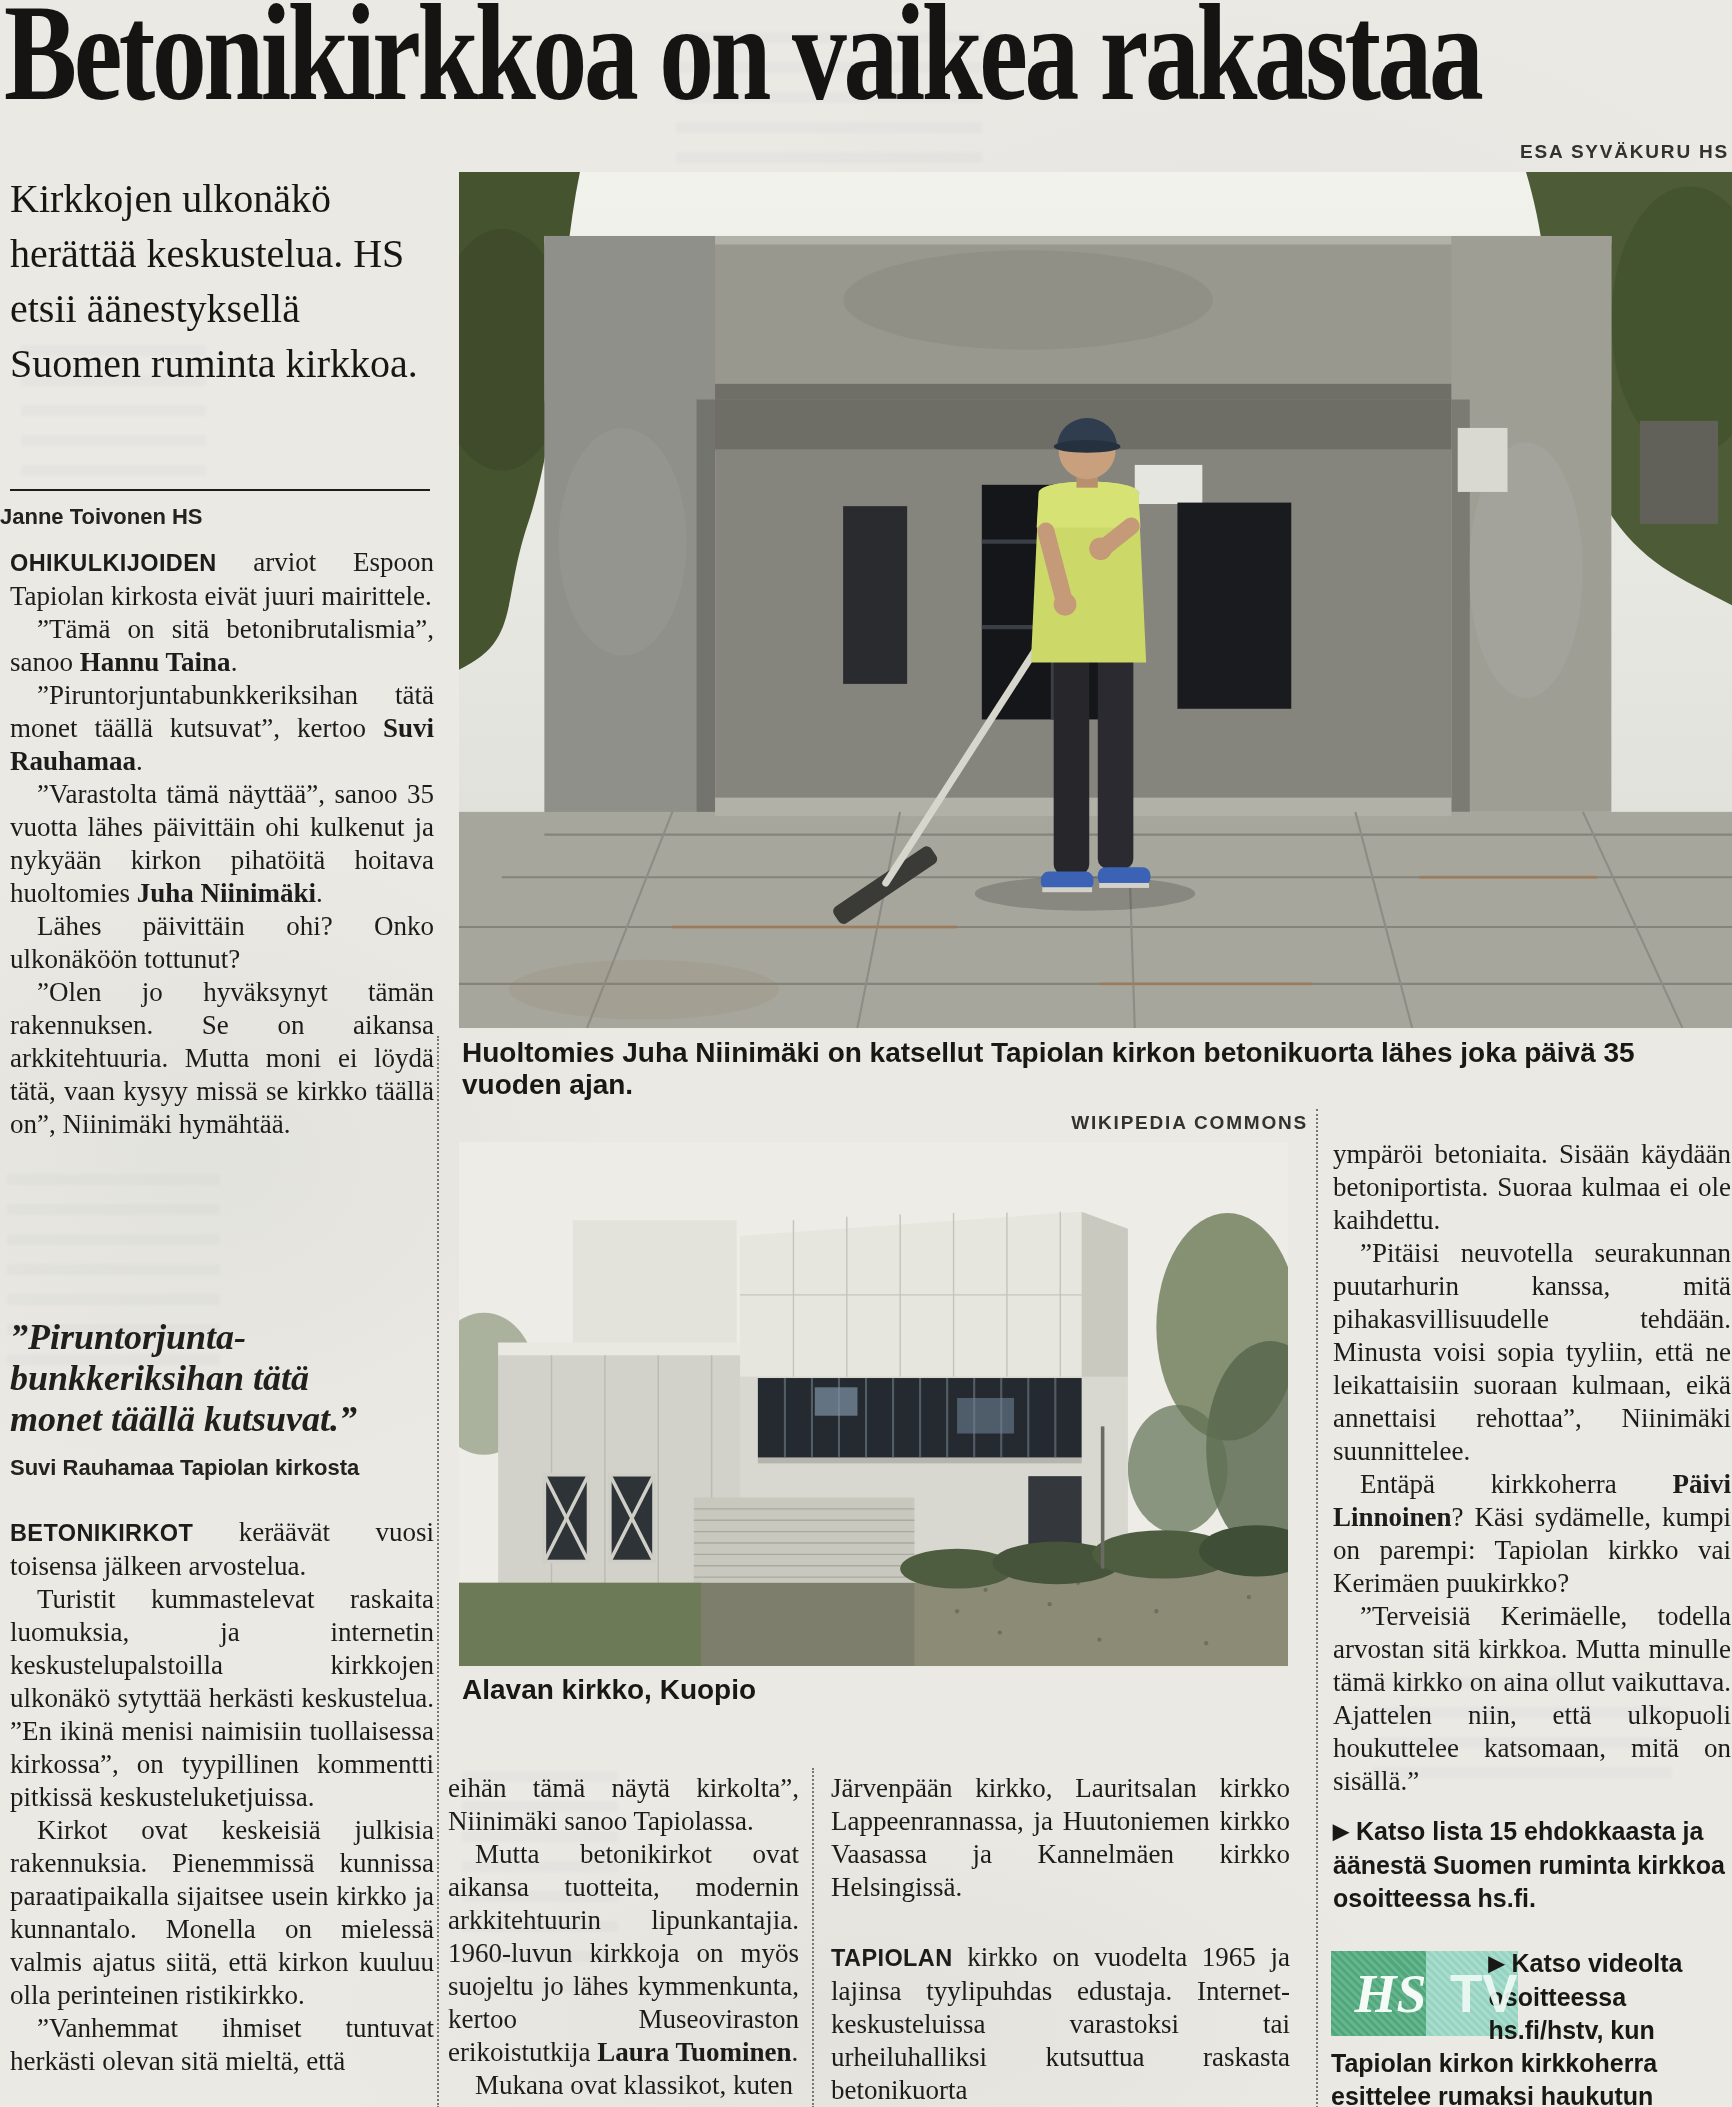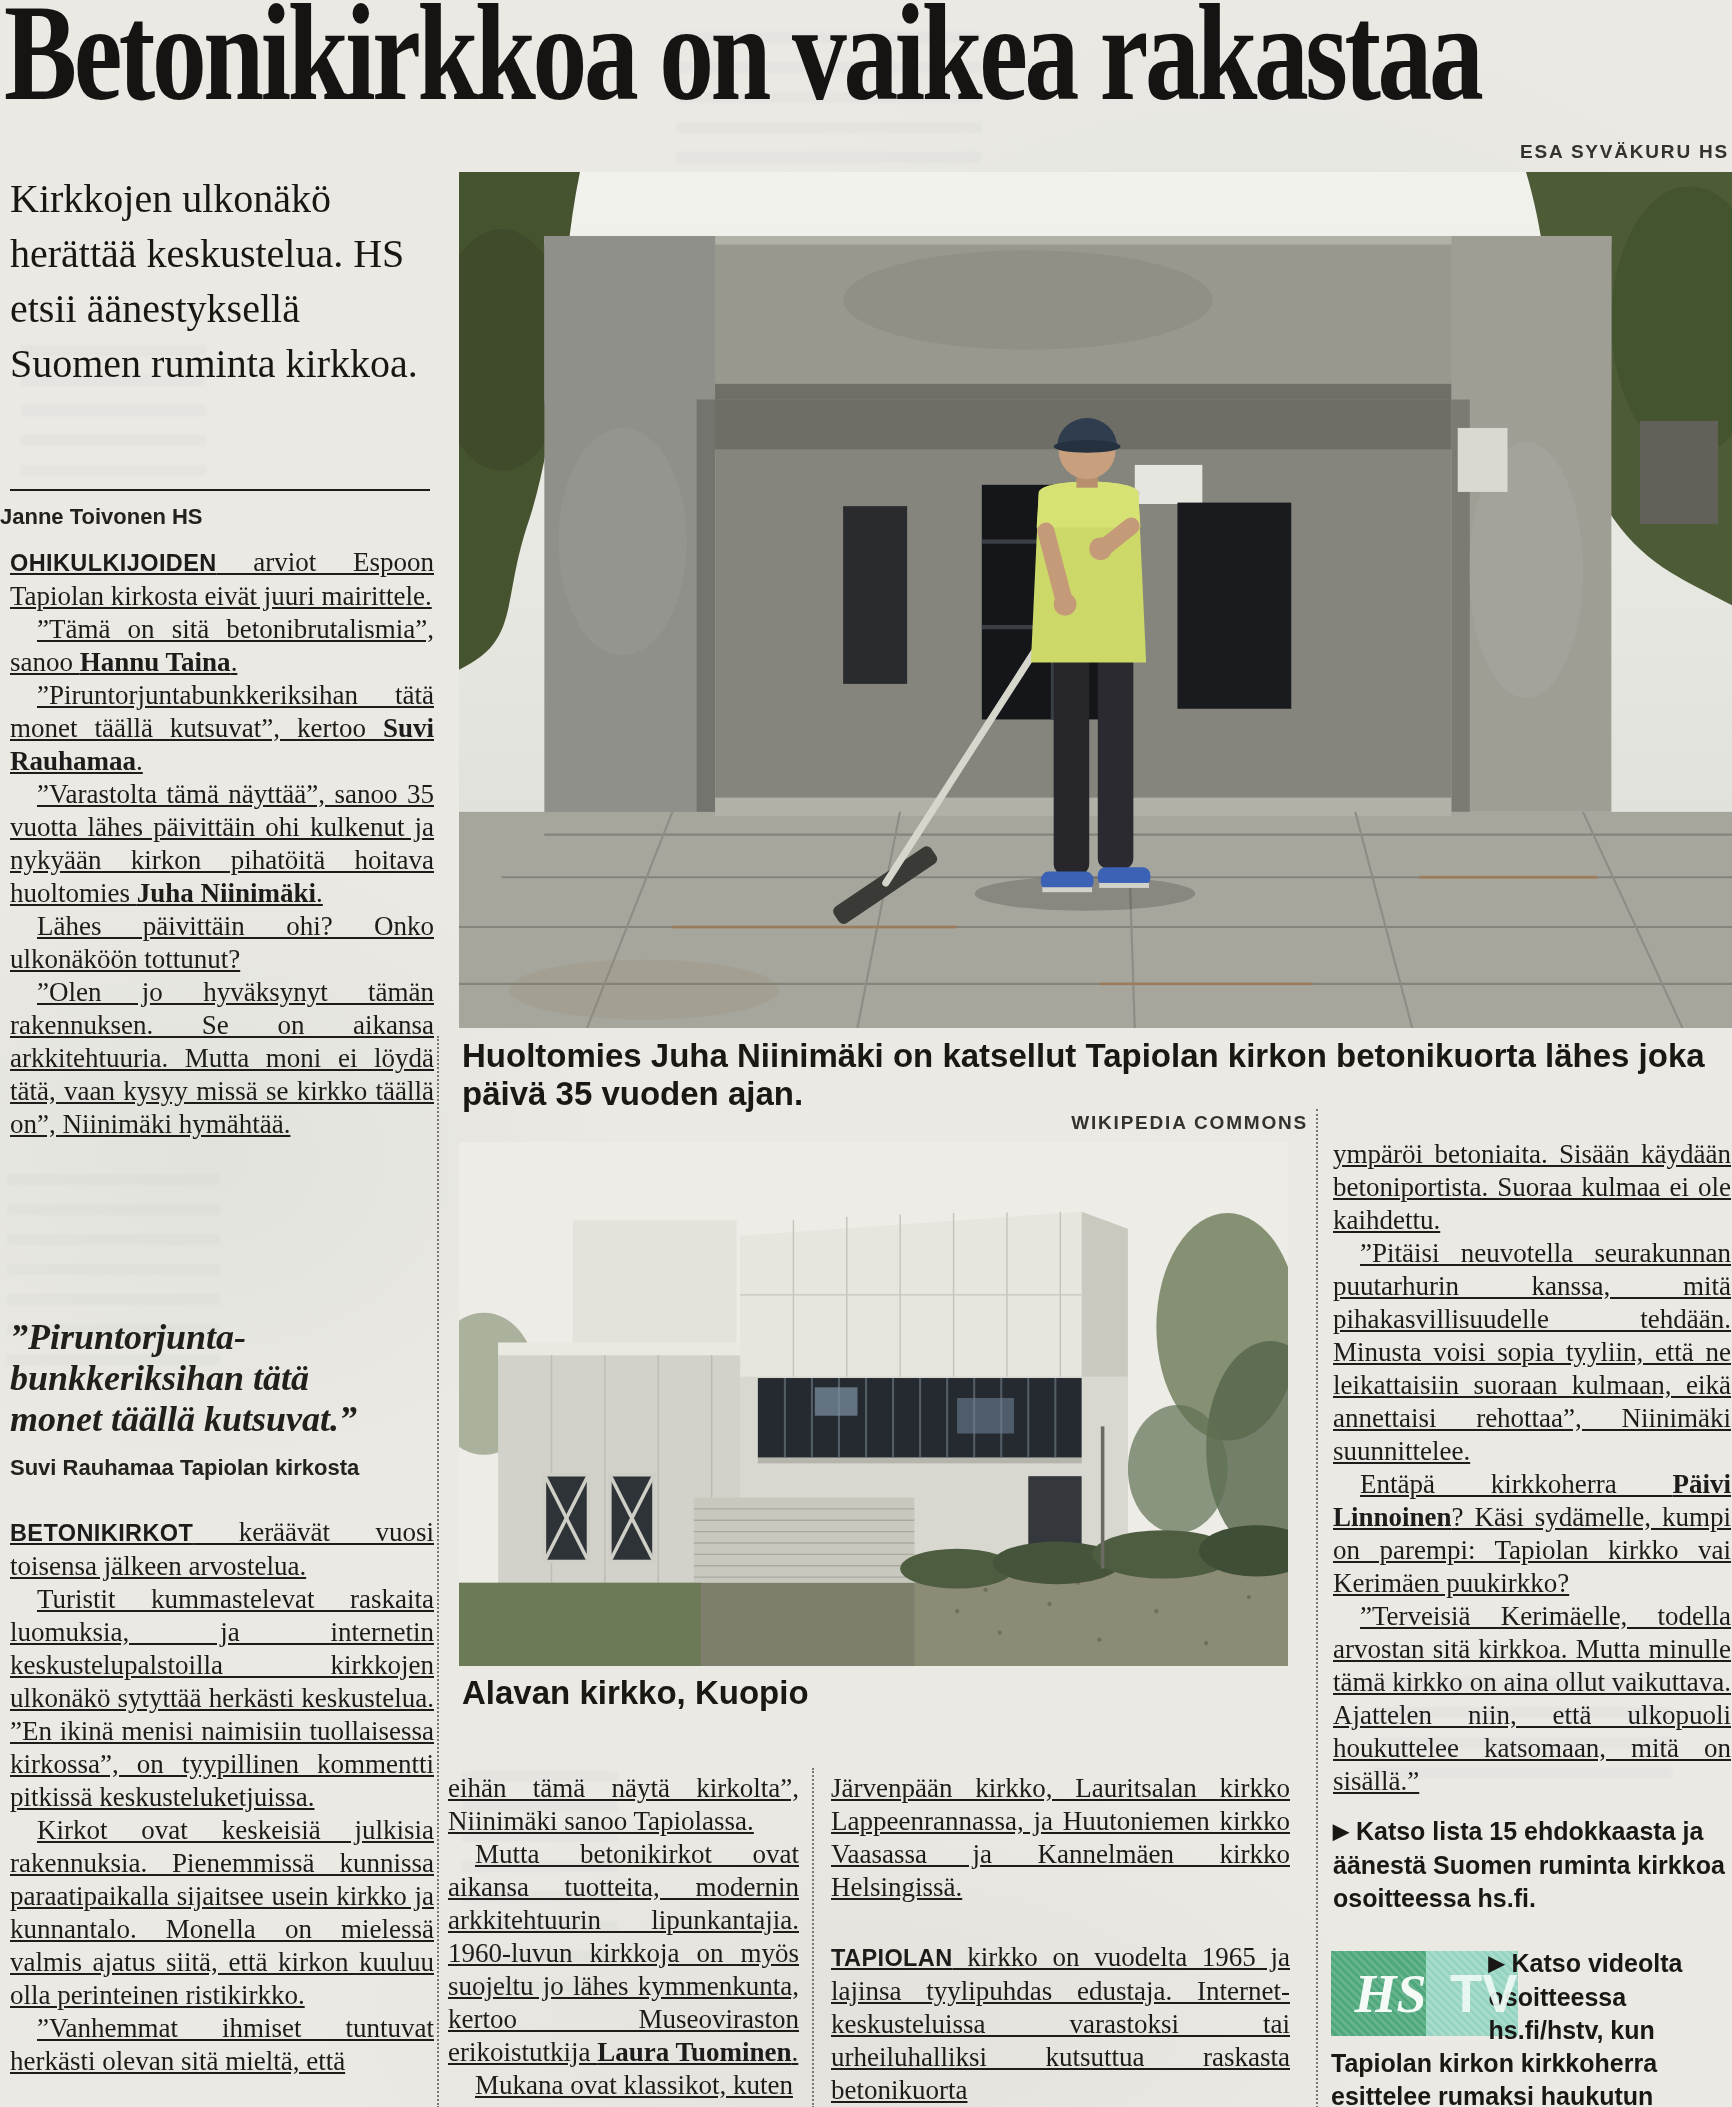--- a/index.html
+++ b/index.html
@@ -17,30 +17,30 @@
   .ghost{position:absolute;opacity:.45;filter:blur(1.4px);pointer-events:none;
     background:repeating-linear-gradient(0deg, rgba(108,116,134,.09) 0 10.7px, transparent 10.7px 30px);}
   #headline{
     left:4.3px;top:-18.5px;width:1728px;
     font-weight:700;font-size:137px;line-height:1.05;letter-spacing:-4.3px;white-space:nowrap;
     transform:scaleX(.80);transform-origin:0 50%;color:#151412;
   }
   .intro{font-size:40px;line-height:55px;color:#181714;}
   .byline{font-family:"Liberation Sans",sans-serif;font-weight:700;font-size:22px;color:#23221f;}
   .rule{background:#1d1c1a;height:2.1px;}
-  .body{font-size:27px;line-height:33px;text-align:justify;overflow:hidden;text-decoration:underline;}
+  .body{font-size:27px;line-height:33px;text-align:justify;overflow:hidden;}
   .body p{margin:0;}
   .body p.ind{text-indent:27px;}
   .lead{font-family:"Liberation Sans",sans-serif;font-weight:700;font-size:23.5px;letter-spacing:0.4px;}
   .b{font-weight:700;}
   .pq{font-family:Liberation Serif, serif;font-weight:700;font-style:italic;
       font-size:36px;line-height:41px;white-space:pre-line;color:#201f1c;}
   .pq-attr{font-family:"Liberation Sans",sans-serif;font-weight:700;font-size:22px;color:#23221f;}
   .credit{font-family:"Liberation Sans",sans-serif;font-weight:700;font-size:19px;letter-spacing:1.8px;color:#33322e;}
-  .caption{font-family:"Liberation Sans",sans-serif;font-weight:700;font-size:33px;color:#191815;}
+  .caption{font-family:"Liberation Sans",sans-serif;font-weight:700;font-size:28px;color:#191815;}
   .vdot{width:0;border-left:2.8px dotted #77766f;}
   .promo{font-family:"Liberation Sans",sans-serif;font-weight:700;font-size:25px;line-height:33px;color:#191815;}
   .promo .tri{display:inline-block;font-size:20.6px;transform:translateY(-2.1px);margin-right:7.1px;}
   .photo{position:absolute;overflow:hidden;background:#cfcfc8;}
   .photo svg{display:block;width:100%;height:100%;}
   #hstv-block{left:1331px;top:1947px;width:403px;height:161px;overflow:hidden;}
   #hstv-logo{float:left;width:142px;height:85px;margin:4.3px 15.6px 4.3px 0;display:flex;}
   .hs-tile,.tv-tile{width:50%;height:100%;display:flex;align-items:center;justify-content:center;padding-left:24px;}
   .hs-tile{background:
       repeating-linear-gradient(45deg, rgba(255,255,255,.14) 0 2.8px, transparent 2.8px 5.7px),#4fa87c;}

